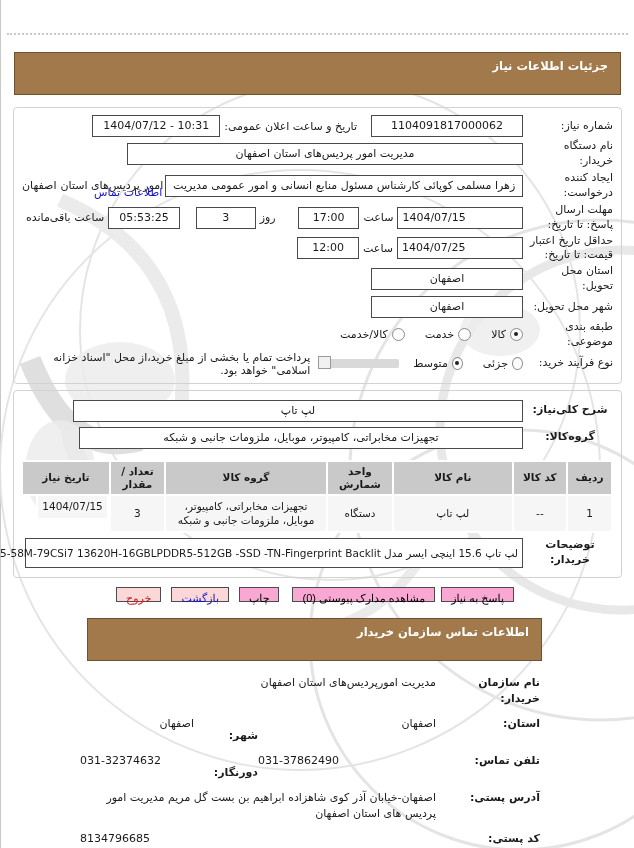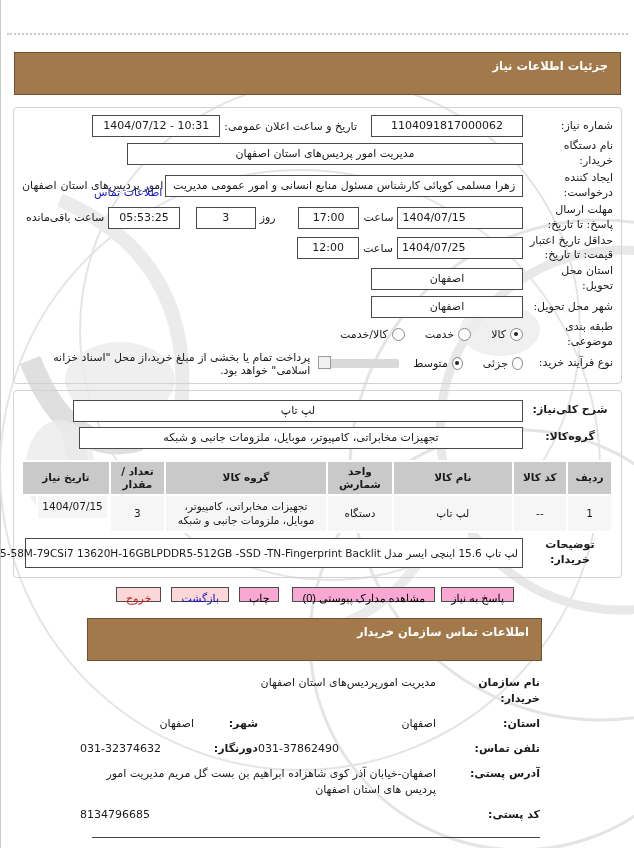--- a/index.html
+++ b/index.html
@@ -55,21 +55,21 @@
   .btn{border:1px solid #4c4c4c;height:15px;line-height:15px;padding:3px 9px;background:#f9a8d4;
        white-space:nowrap;cursor:pointer;font-size:11px;}
   .btn.pink{background:#fbd7d7;}
   .btn.blue-t{color:#1414cc;}
   .btn.red-t{color:#c22222;}
   .g6{margin-left:6px;} .g13{margin-left:13px;} .g10{margin-left:10px;}
   
   .csec{margin:0 94px 0 0;width:460px;}
   .crow{display:flex;align-items:flex-start;margin:9px 0;line-height:1.45;}
   .clabel{flex:0 0 104px;font-weight:bold;text-align:right;}
-  .clabel2{flex:0 0 64px;font-weight:bold;text-align:right;}
+  .clabel2{flex:0 0 64px;font-weight:bold;text-align:right;margin-top:12px;}
   .cval{flex:1;}
   .cval2{flex:0 0 120px;}
   .divider{border-top:1px solid #444;width:448px;margin:14px 94px 10px 0;}
 </style>
 </head>
 <body>
 
 <div class="page">
 
   <div class="wm">

